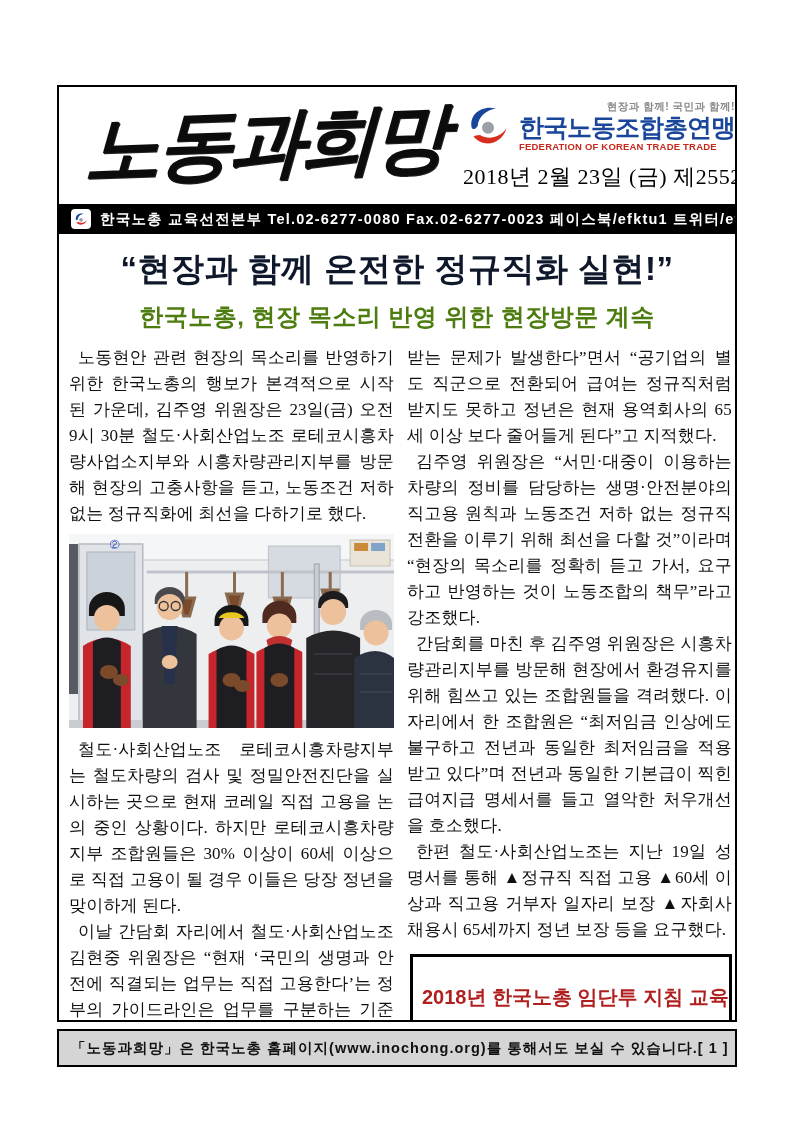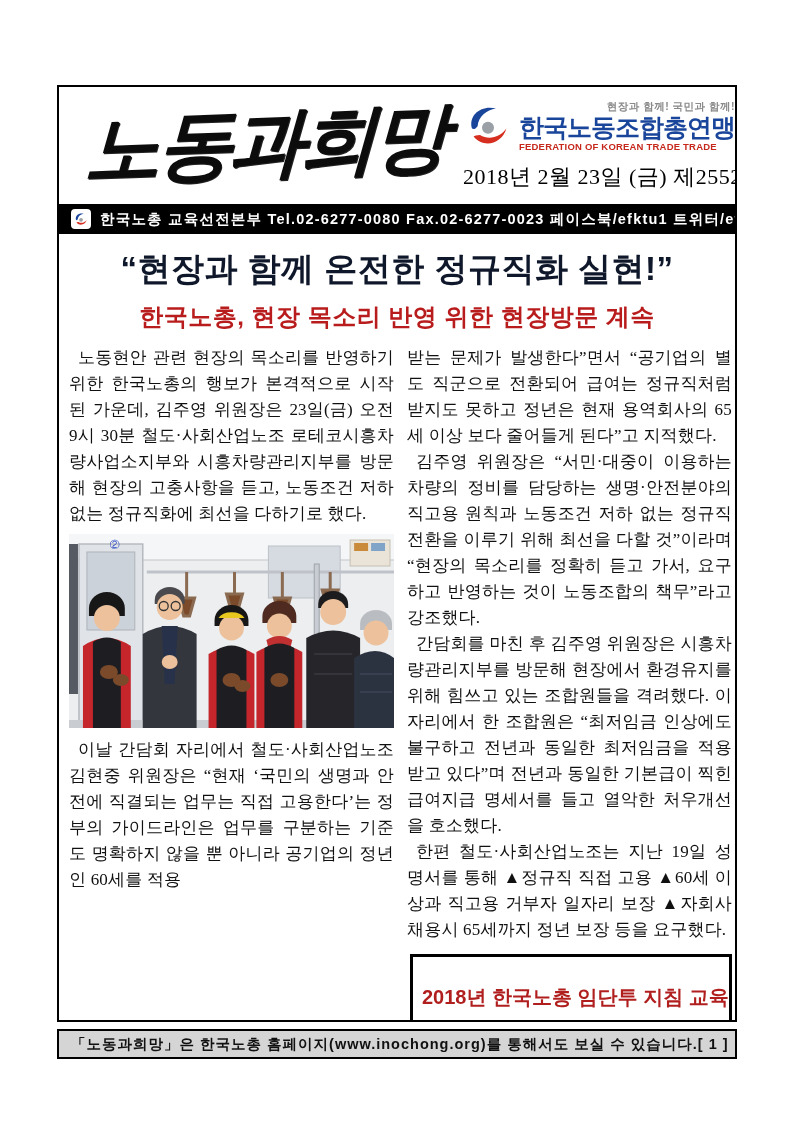--- a/index.html
+++ b/index.html
@@ -121,21 +121,21 @@
   }
   .notice-line {
     font-family: "Liberation Sans", sans-serif;
     font-size: 20px; font-weight: bold; line-height: 27px;
     text-indent: 0; text-align: left; white-space: nowrap; word-break: keep-all;
   }
 
   
   .footer-bar {
     position: absolute; left: 57px; top: 1029px;
-    width: 680px; height: 30px;
+    width: 680px; height: 38px;
     border: 2px solid #000; background: #d5d5d5;
     display: flex; align-items: center; justify-content: space-between;
     padding: 0 12px;
     font-family: "Liberation Sans", sans-serif;
     font-size: 14.5px; font-weight: bold; letter-spacing: 1px;
     white-space: nowrap;
   }
 </style>
 </head>
 <body>
@@ -170,21 +170,21 @@
           <path d="M10,32 C5,14 23,2 40,7 C28,9 18,17 17,29 C14,33 12,33 10,32 Z" fill="#19459b"></path>
           <path d="M12,42 C24,57 47,52 53,32 C45,43 31,47 20,40 C16,40 13,41 12,42 Z" fill="#d62e1f"></path>
           <circle cx="30" cy="31" r="7.5" fill="#9aa0a6"></circle>
         </svg>
       </span>
       <span>한국노총 교육선전본부 Tel.02-6277-0080 Fax.02-6277-0023 페이스북/efktu1 트위터/efktu</span>
     </div>
 
     <div class="headline-area">
       <div class="headline-main" style="color:#0f172a">“현장과 함께 온전한 정규직화 실현!”</div>
-      <div class="headline-sub" style="color:#b91c1c">한국노총, 현장 목소리 반영 위한 현장방문 계속</div>
+      <div class="headline-sub" style="color:#4d7c0f">한국노총, 현장 목소리 반영 위한 현장방문 계속</div>
     </div>
 
     <div class="columns">
 
       <div class="col">
         <p>노동현안 관련 현장의 목소리를 반영하기 위한 한국노총의 행보가 본격적으로 시작된 가운데, 김주영 위원장은 23일(금) 오전 9시 30분 철도·사회산업노조 로테코시흥차량사업소지부와 시흥차량관리지부를 방문해 현장의 고충사항을 듣고, 노동조건 저하 없는 정규직화에 최선을 다하기로 했다.</p>
 
         <div class="photo-fig">
           <svg viewBox="0 0 326 194" preserveAspectRatio="none">
 
@@ -270,20 +270,21 @@
             <g>
               <path d="M292,90 a16,14 0 0 1 32,0 v6 h-32 Z" fill="#b9bcc0"></path>
               <circle cx="308" cy="99" r="12.5" fill="#ecc19c"></circle>
               <path d="M286,194 L286,124 q22,-14 40,0 L326,194 Z" fill="#2c3340"></path>
               <line x1="292" y1="140" x2="324" y2="140" stroke="#3c4454" stroke-width="1.5"></line>
               <line x1="292" y1="158" x2="324" y2="158" stroke="#3c4454" stroke-width="1.5"></line>
             </g>
           </svg>
         </div>
 
+        <p>철도·사회산업노조 로테코시흥차량지부는 철도차량의 검사 및 정밀안전진단을 실시하는 곳으로 현재 코레일 직접 고용을 논의 중인 상황이다. 하지만 로테코시흥차량지부 조합원들은 30% 이상이 60세 이상으로 직접 고용이 될 경우 이들은 당장 정년을 맞이하게 된다.</p>
         <p>이날 간담회 자리에서 철도·사회산업노조 김현중 위원장은 “현재 ‘국민의 생명과 안전에 직결되는 업무는 직접 고용한다’는 정부의 가이드라인은 업무를 구분하는 기준도 명확하지 않을 뿐 아니라 공기업의 정년인 60세를 적용</p>
       </div>
 
       <div class="col">
         <p class="no-indent">받는 문제가 발생한다”면서 “공기업의 별도 직군으로 전환되어 급여는 정규직처럼 받지도 못하고 정년은 현재 용역회사의 65세 이상 보다 줄어들게 된다”고 지적했다.</p>
         <p>김주영 위원장은 “서민·대중이 이용하는 차량의 정비를 담당하는 생명·안전분야의 직고용 원칙과 노동조건 저하 없는 정규직 전환을 이루기 위해 최선을 다할 것”이라며 “현장의 목소리를 정확히 듣고 가서, 요구하고 반영하는 것이 노동조합의 책무”라고 강조했다.</p>
         <p>간담회를 마친 후 김주영 위원장은 시흥차량관리지부를 방문해 현장에서 환경유지를 위해 힘쓰고 있는 조합원들을 격려했다. 이 자리에서 한 조합원은 “최저임금 인상에도 불구하고 전년과 동일한 최저임금을 적용 받고 있다”며 전년과 동일한 기본급이 찍힌 급여지급 명세서를 들고 열악한 처우개선을 호소했다.</p>
         <p>한편 철도·사회산업노조는 지난 19일 성명서를 통해 ▲정규직 직접 고용 ▲60세 이상과 직고용 거부자 일자리 보장 ▲자회사 채용시 65세까지 정년 보장 등을 요구했다.</p>
 
         <div class="notice-box">

